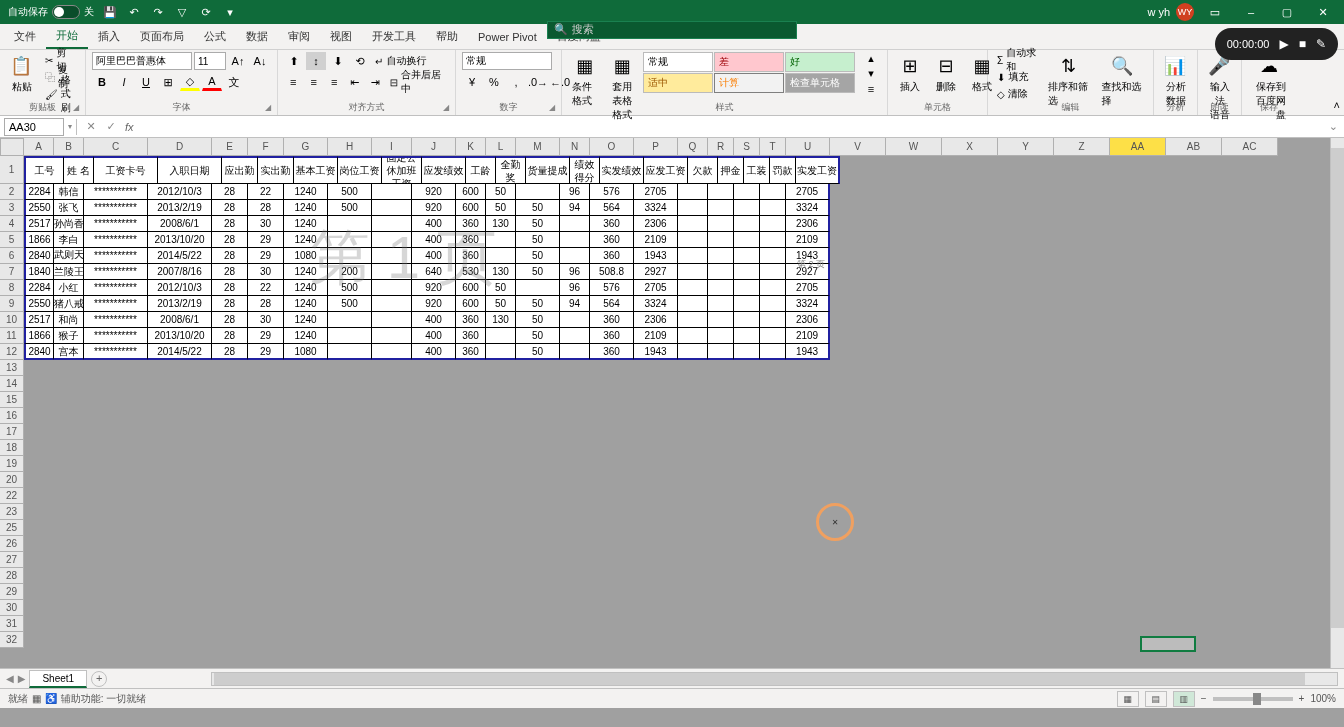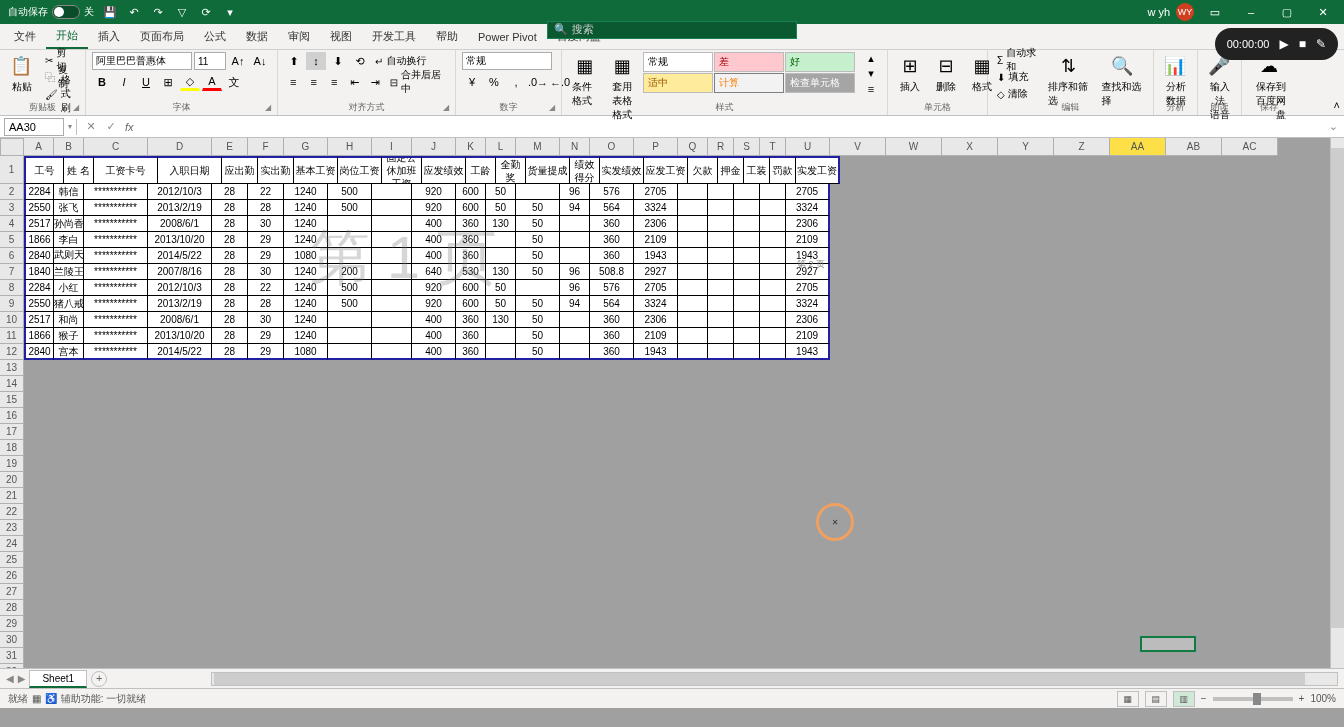--- a/index.html
+++ b/index.html
@@ -826,30 +826,24 @@
       <div class="row">
         <div class="row-h">18</div>
       </div>
       <div class="row">
         <div class="row-h">19</div>
       </div>
       <div class="row">
         <div class="row-h">20</div>
       </div>
       <div class="row">
-        <div class="row-h">21</div>
-      </div>
-      <div class="row">
         <div class="row-h">22</div>
       </div>
       <div class="row">
         <div class="row-h">23</div>
-      </div>
-      <div class="row">
-        <div class="row-h">24</div>
       </div>
       <div class="row">
         <div class="row-h">25</div>
       </div>
       <div class="row">
         <div class="row-h">26</div>
       </div>
       <div class="row">
         <div class="row-h">27</div>
       </div>

